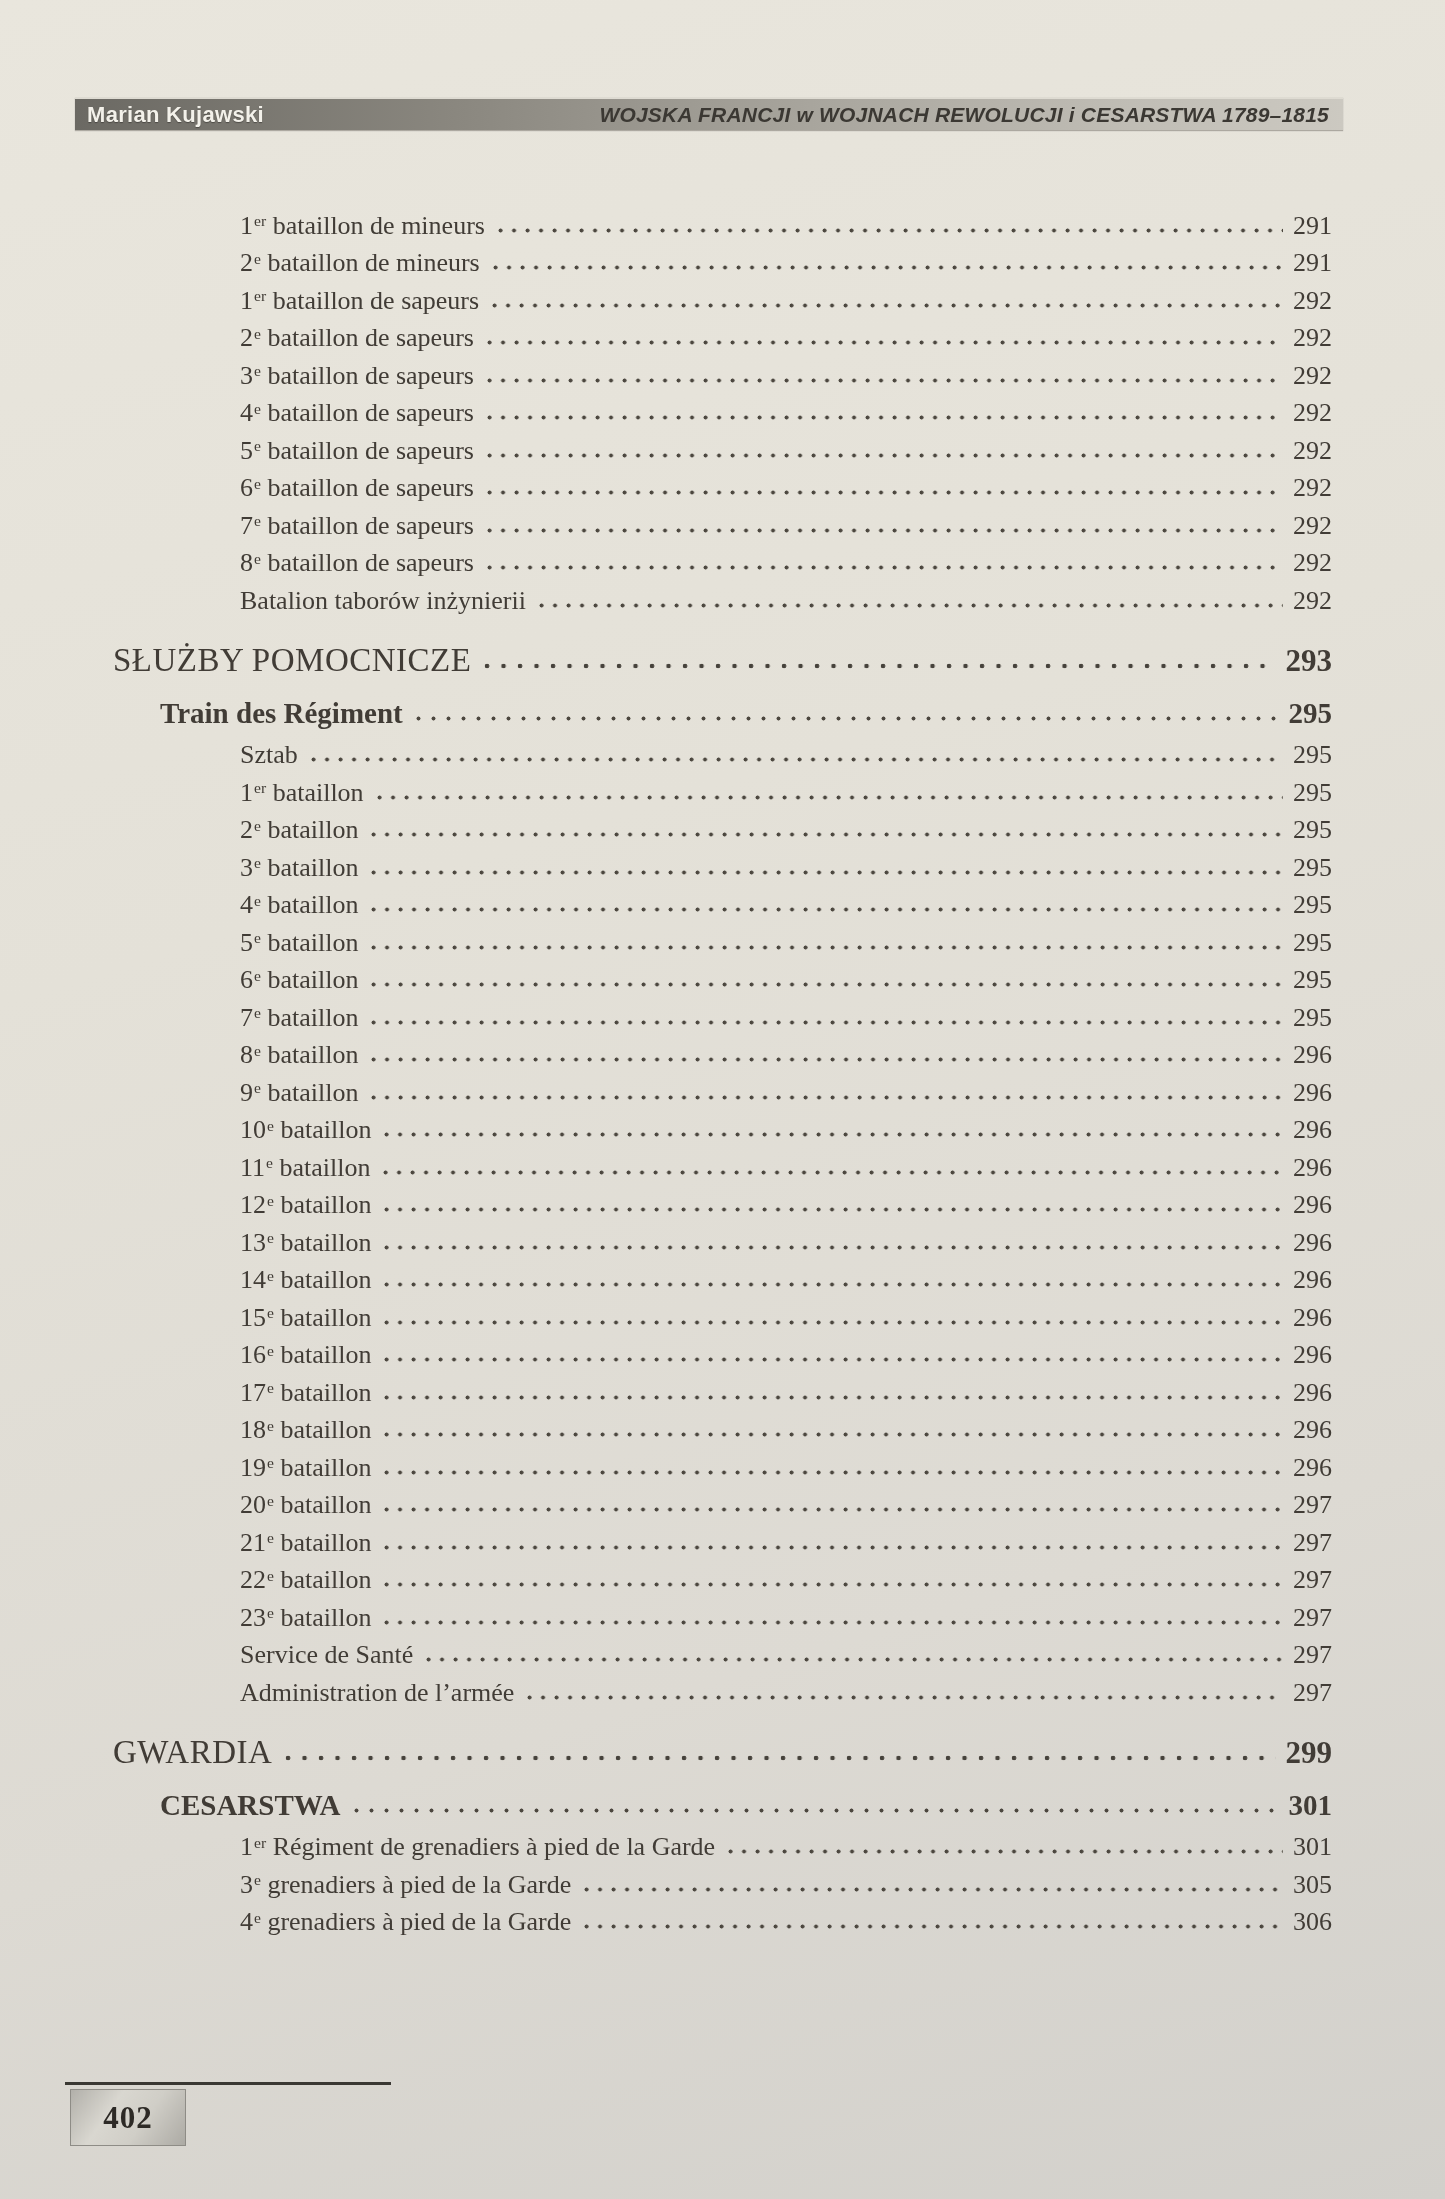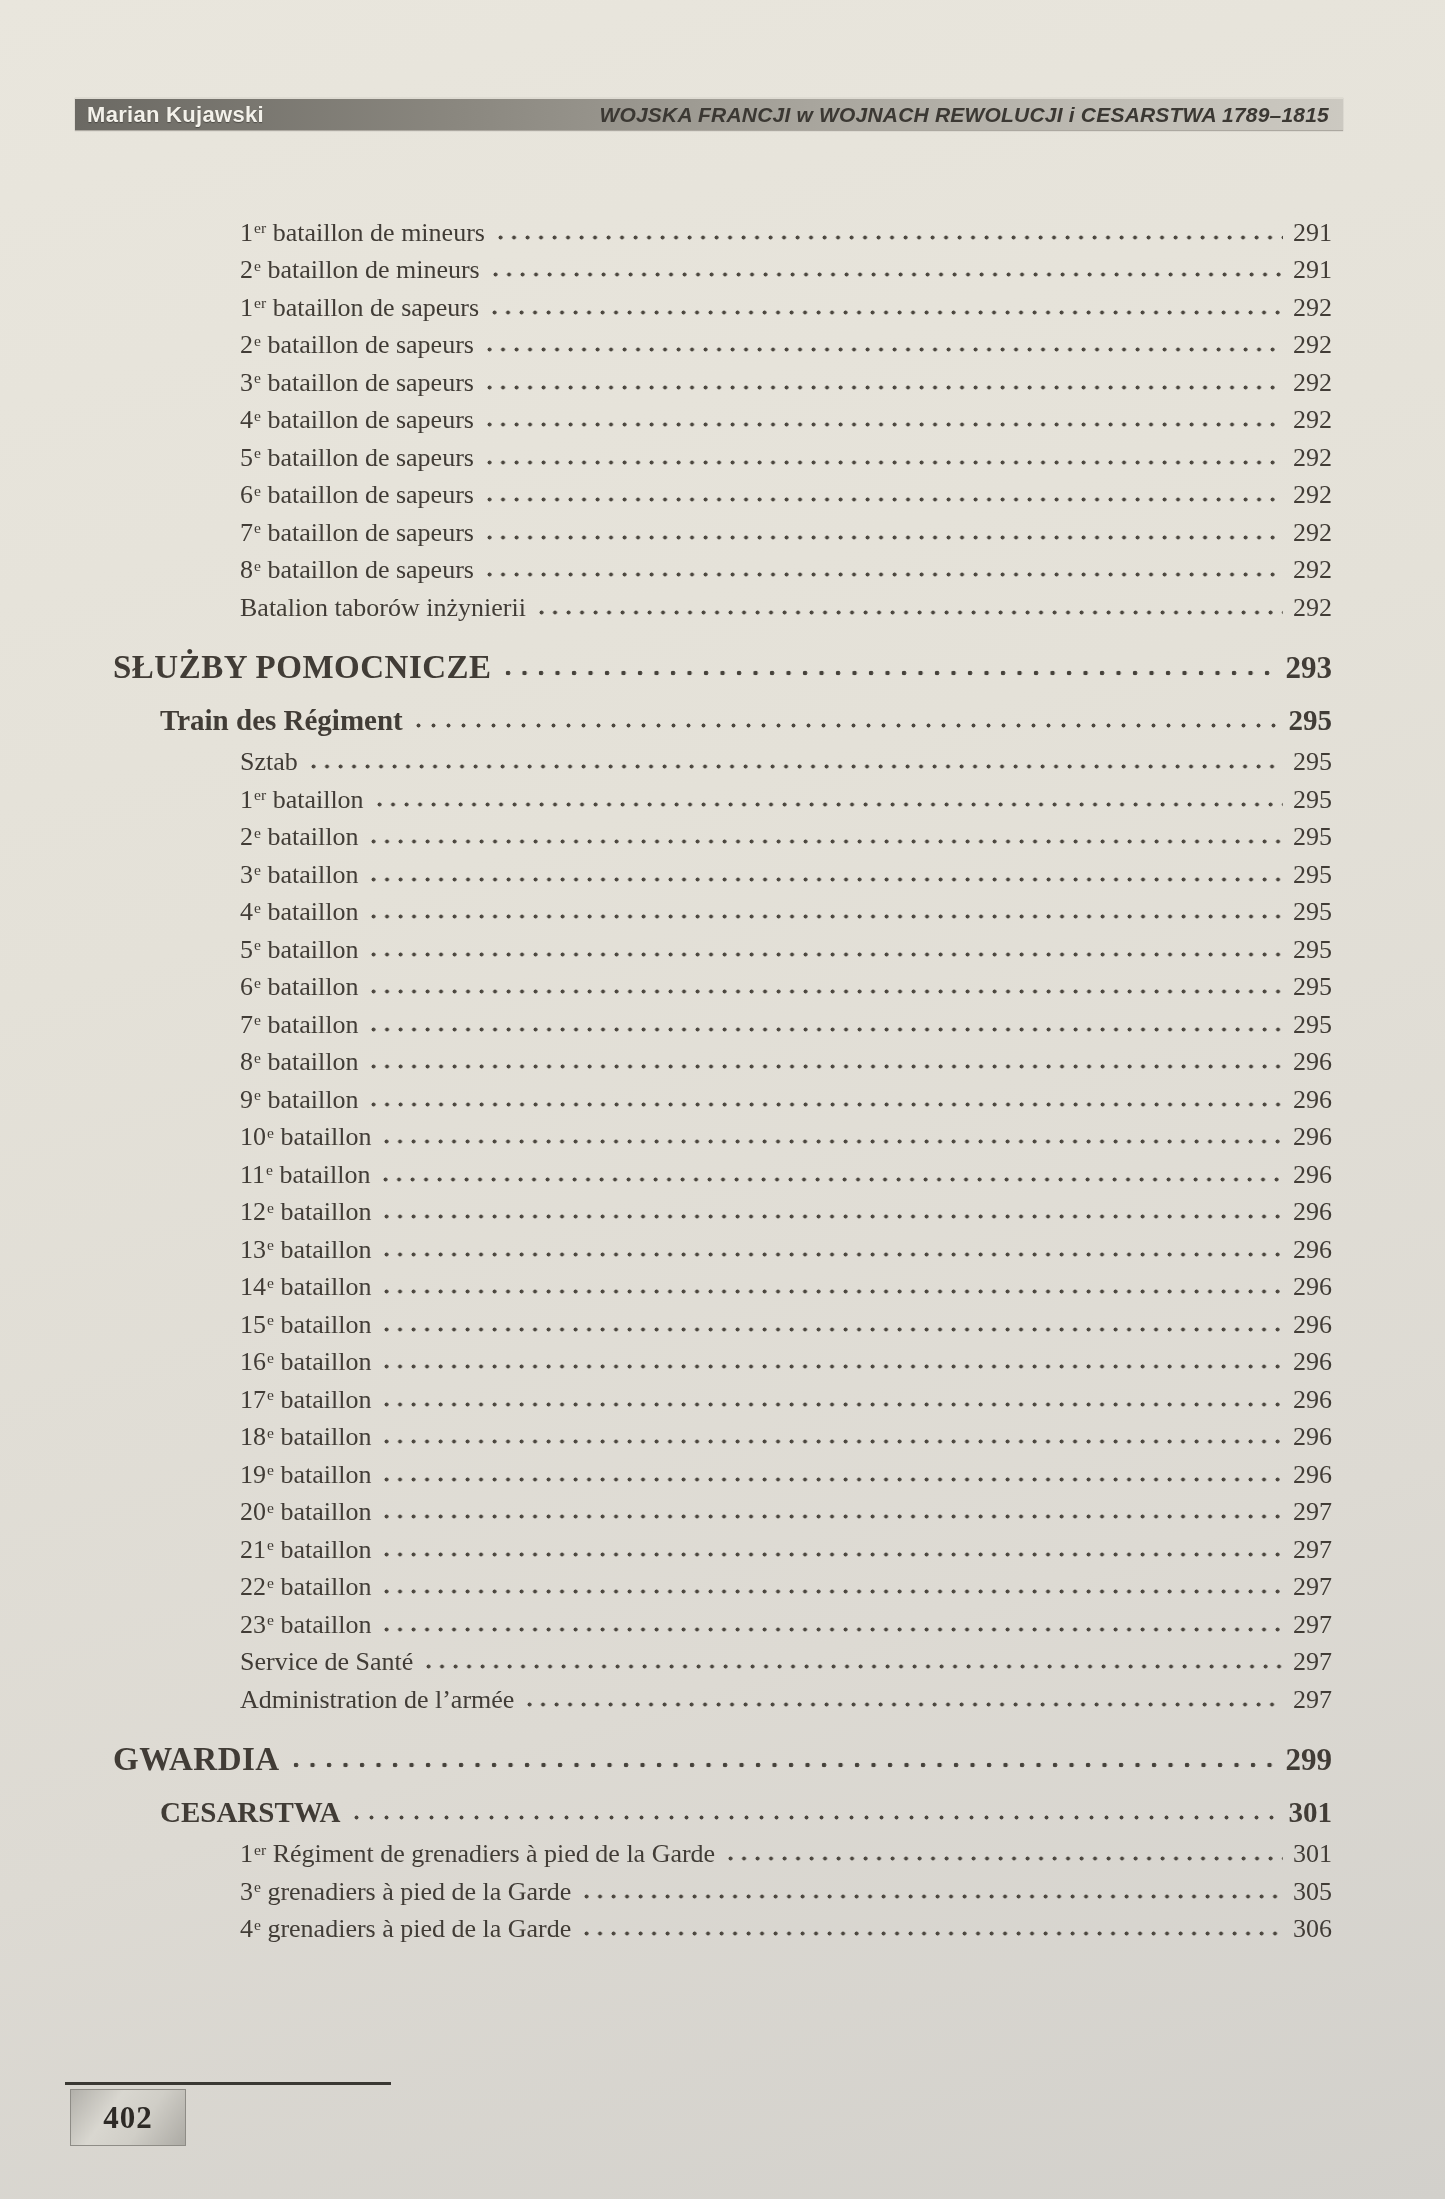--- a/index.html
+++ b/index.html
@@ -34,34 +34,34 @@
     letter-spacing: 0.3px;
   }
   .header-title {
     font-family: "Liberation Sans", sans-serif;
     font-weight: bold; font-style: italic;
     font-size: 21px; color: #3b3833; letter-spacing: 0.2px;
   }
 
   
   .toc {
-    position: absolute; left: 0; top: 203px; width: 1332px; margin-top: 7px;
+    position: absolute; left: 0; top: 203px; width: 1332px;
   }
   .toc-row {
     display: flex; align-items: flex-end;
     box-sizing: border-box; width: 100%;
   }
   .toc-row.lvl3 { height: 37.5px; padding-left: 240px; }
   .toc-row.lvl2 { height: 44px;   padding-left: 160px; margin-bottom: 3px; }
   .toc-row.lvl1 { height: 48px;   padding-left: 113px; margin: 15px 0 7px; }
 
   .toc-label { flex: 0 0 auto; white-space: nowrap; }
   .lvl3 .toc-label { font-size: 26px; }
   .lvl2 .toc-label { font-size: 29px; font-weight: 600; }
-  .lvl1 .toc-label { font-size: 33px; font-weight: 700; letter-spacing: 0.5px; }
+  .lvl1 .toc-label { font-size: 33px; font-weight: 400; letter-spacing: 0.5px; }
 
   sup.ord { font-size: 0.60em; vertical-align: 0.48em; margin-left: 1px; line-height: 0; }
 
   .leader {
     flex: 1 1 auto; height: 5px; margin: 0 10px 8px 13px;
     background-image: radial-gradient(circle at 2.5px 2.5px, #4c473f 1.7px, rgba(0,0,0,0) 2.3px);
     background-size: 13.5px 5px;
     background-repeat: repeat-x;
     background-position: left bottom;
   }

